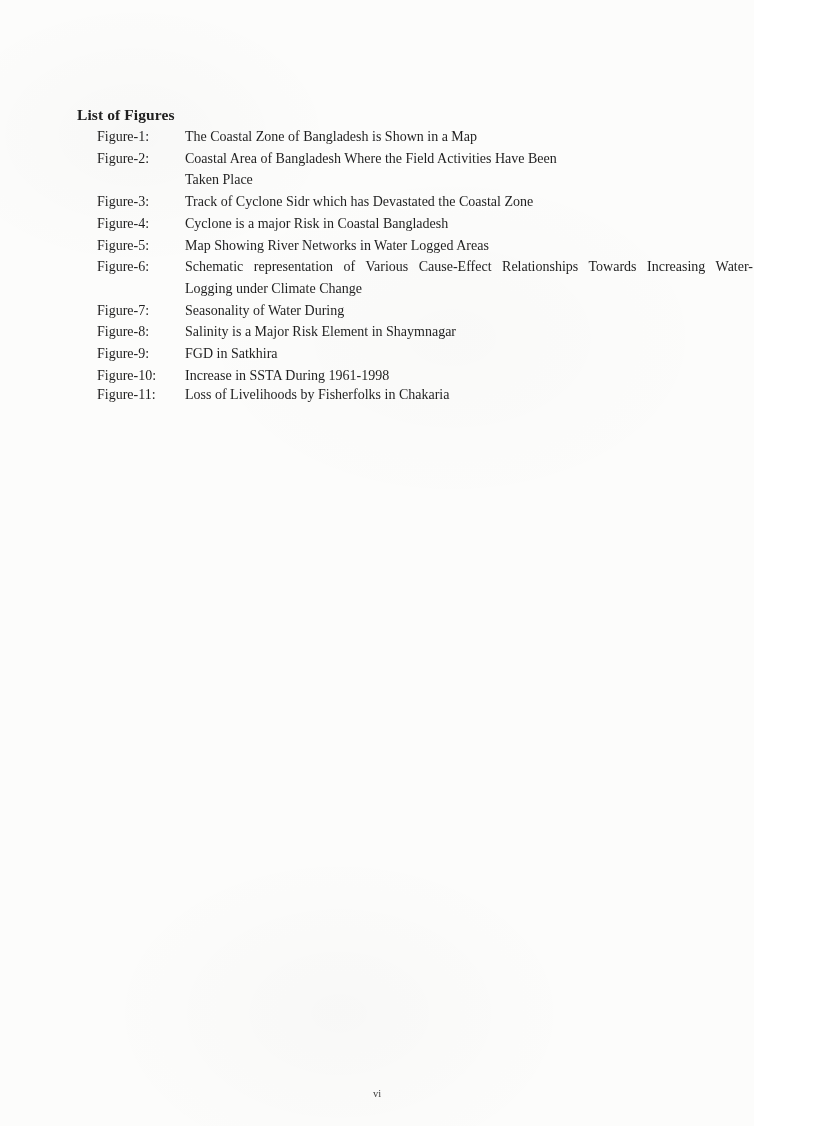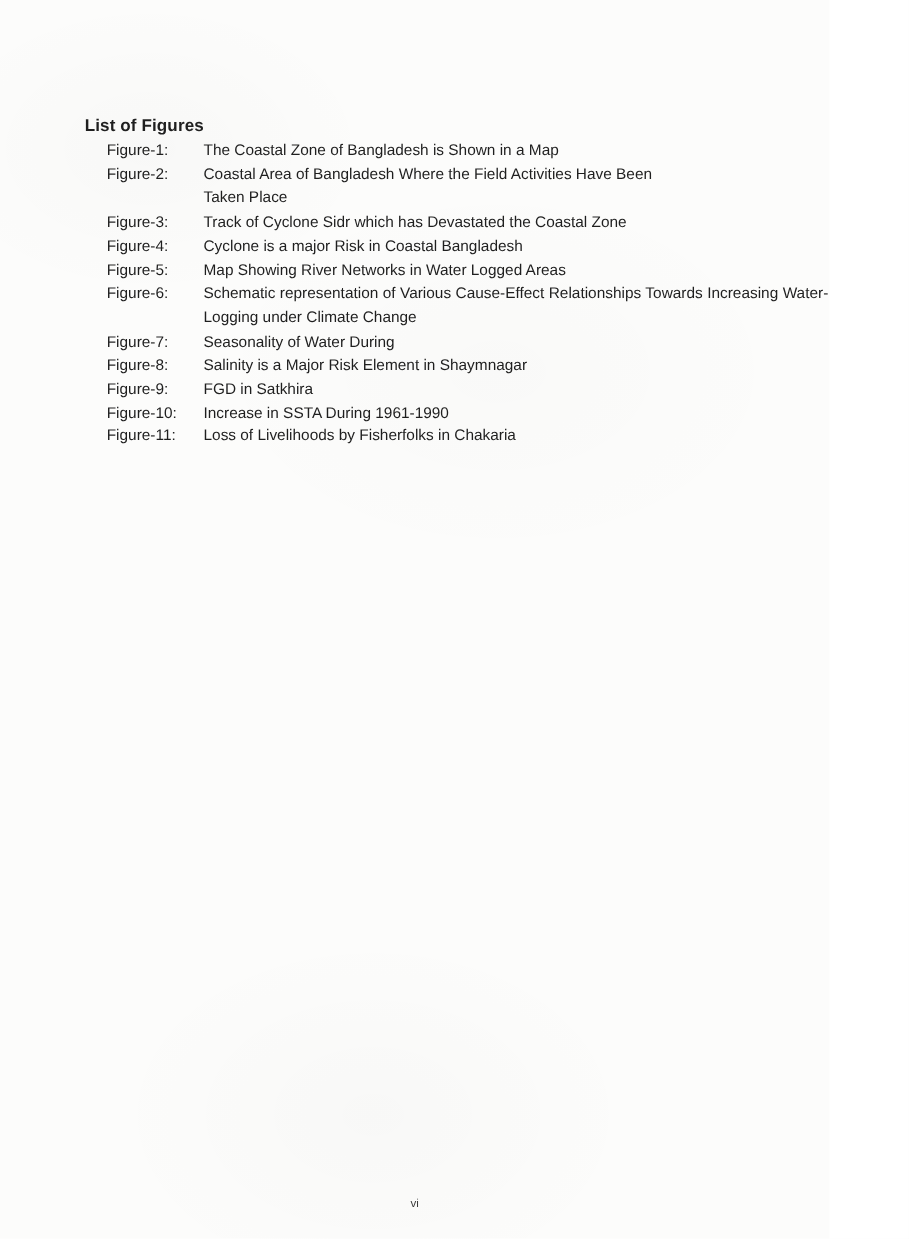--- a/index.html
+++ b/index.html
@@ -14,21 +14,21 @@
   .page {
     position: relative;
     width: 754px;
     height: 1126px;
     background:
       radial-gradient(ellipse 300px 200px at 18% 12%, rgba(0,0,0,0.015), transparent 70%),
       radial-gradient(ellipse 400px 260px at 60% 30%, rgba(0,0,0,0.012), transparent 70%),
       radial-gradient(ellipse 350px 240px at 45% 90%, rgba(0,0,0,0.015), transparent 70%),
       #fcfcfb;
     color: var(--text-color, #1f1f1f);
-    font-family: Liberation Sans, sans-serif;
+    font-family: Liberation Serif, serif;
   }
   .content {
     position: absolute;
     left: 77px;
     top: 104px;
     width: 676px;
   }
   .page-title {
     font-size: 15.5px;
     font-weight: bold;
@@ -142,21 +142,21 @@
   <li class="figure-row">
     <span class="fig-label">Figure-9:</span>
     <span class="fig-desc">
             <div class="line">FGD in Satkhira</div>
           </span>
   </li>
 
   <li class="figure-row">
     <span class="fig-label">Figure-10:</span>
     <span class="fig-desc">
-            <div class="line">Increase in SSTA During 1961-1990</div>
+            <div class="line">Increase in SSTA During 1961-1998</div>
           </span>
   </li>
 
   <li class="figure-row">
     <span class="fig-label">Figure-11:</span>
     <span class="fig-desc">
             <div class="line">Loss of Livelihoods by Fisherfolks in Chakaria</div>
           </span>
   </li>
 </ul>

